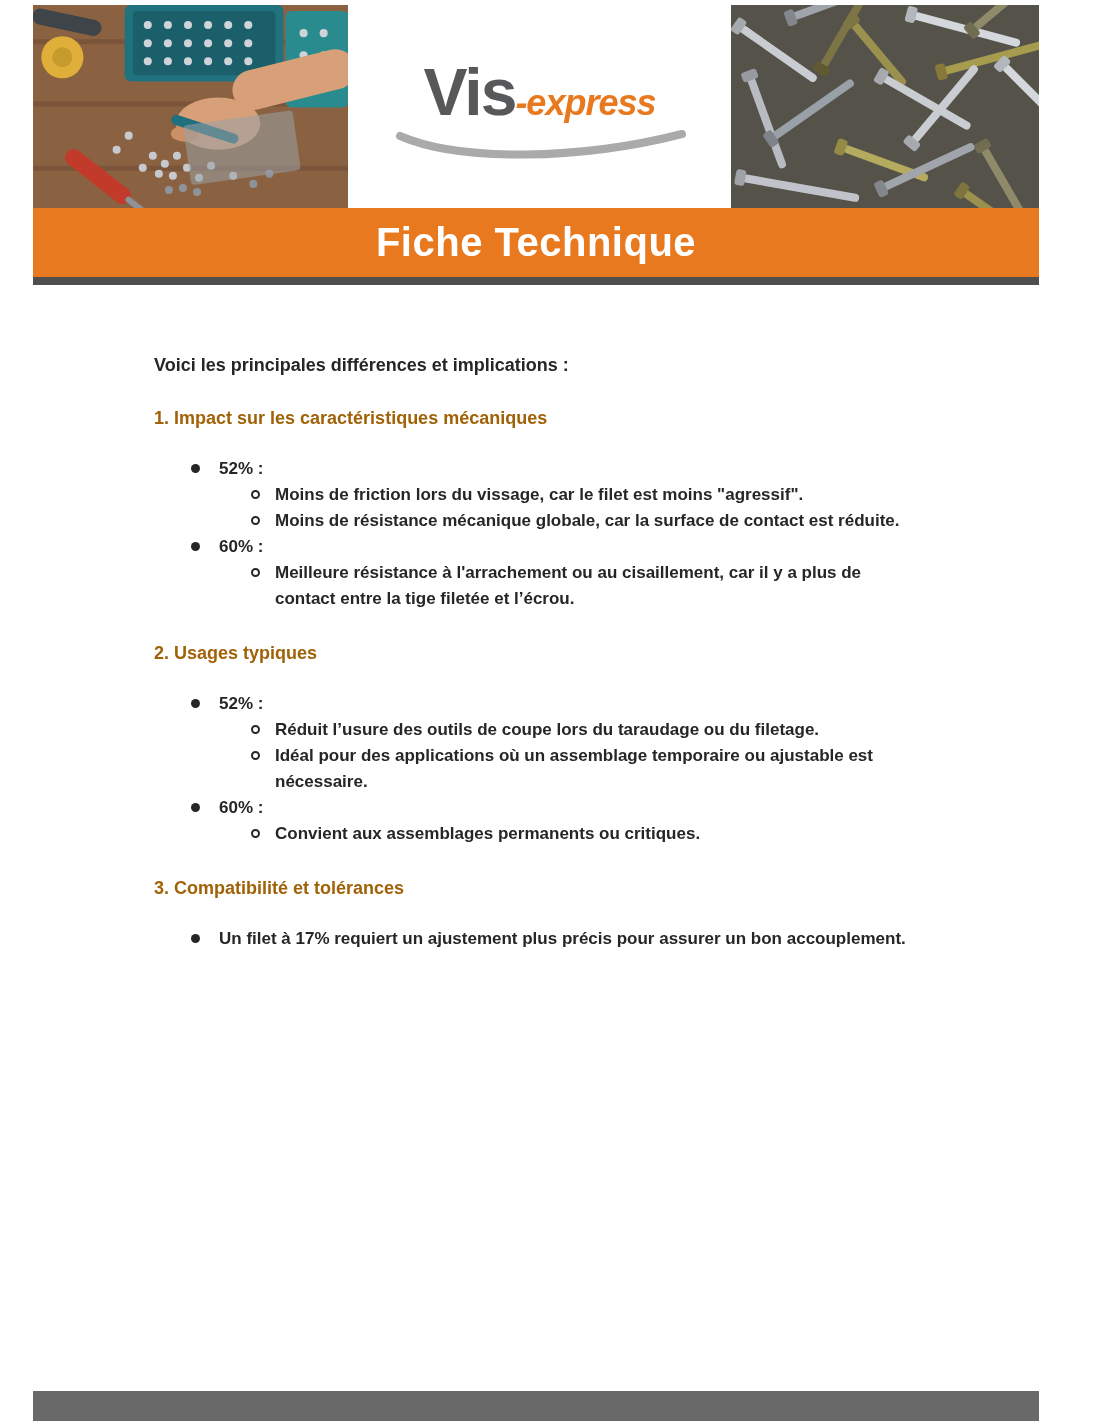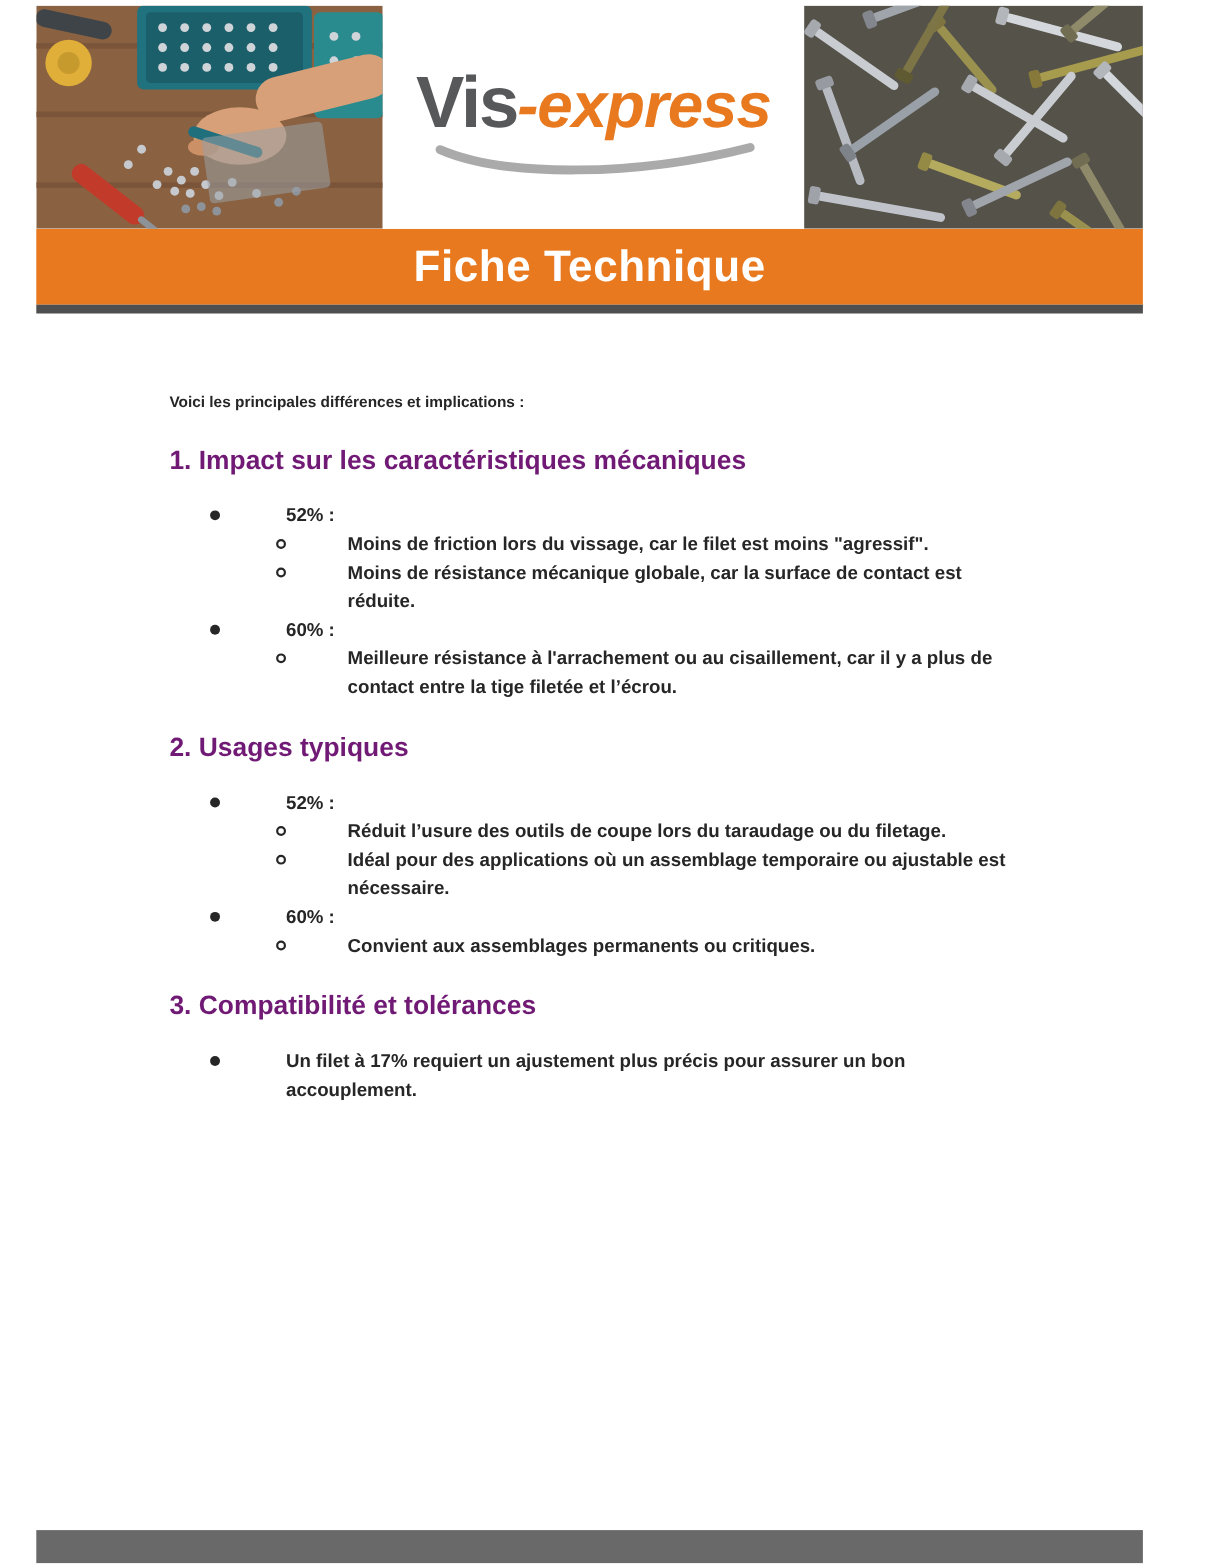--- a/index.html
+++ b/index.html
@@ -20,44 +20,44 @@
   .photo.right { width:308px; }
   .logo-area {
     flex:1; background:#ffffff;
     display:flex; flex-direction:column; align-items:center; justify-content:center;
   }
   .logo-line { display:flex; align-items:baseline; }
   .logo-vis {
     font-size:66px; font-weight:bold; color:#57585a; letter-spacing:-2px;
   }
   .logo-express {
-    font-size:58px; font-weight:bold; font-style:italic; color:#e8791f; letter-spacing:-1px;
+    font-size:36px; font-weight:bold; font-style:italic; color:#e8791f; letter-spacing:-1px;
   }
   .swoosh { margin-top:0px; }
   .orange-bar {
     height:69px; background:#e8791f;
     display:flex; align-items:center; justify-content:center;
   }
   .orange-bar .banner-text {
     color:#ffffff; font-weight:bold; font-size:40px; letter-spacing:0.5px;
   }
   .shadow-bar { height:8px; background:#4f4f4f; }
 
   
   main {
     padding:68px 118px 0 121px;
     color:#262626; font-weight:bold;
   }
-  .intro { font-size:14px; line-height:24px; }
+  .intro { font-size:18px; line-height:24px; }
   .section-title {
-    font-size:24px; color:#701a75;
+    font-size:18px; color:#a16207;
     margin-top:28px; margin-bottom:24px; line-height:27px;
   }
   .list { margin-bottom:4px; }
-  .li { display:flex; font-size:17px; line-height:26px;gap:41px; }
+  .li { display:flex; font-size:17px; line-height:26px; }
   .li.l1 { padding-left:37px; }
   .li.l2 { padding-left:97px; }
   .marker { flex:0 0 auto; margin-top:8px; }
   .marker.filled {
     width:9px; height:9px; border-radius:50%; background:#262626; margin-right:19px;
   }
   .marker.hollow {
     width:9px; height:9px; border-radius:50%; border:2px solid #262626;
     background:transparent; margin-right:15px;
   }

